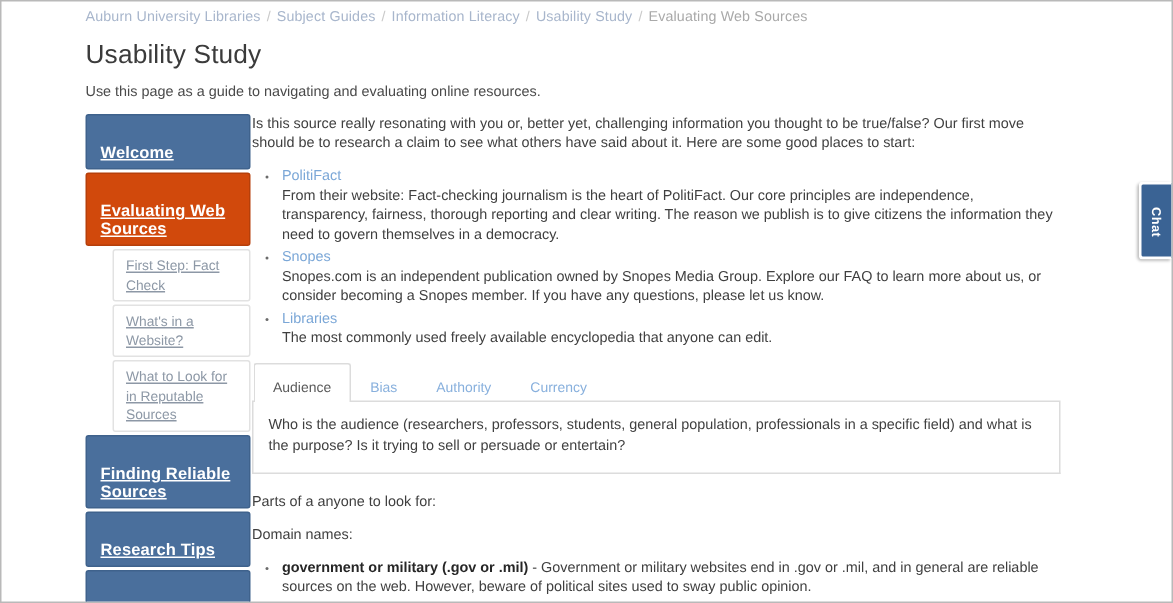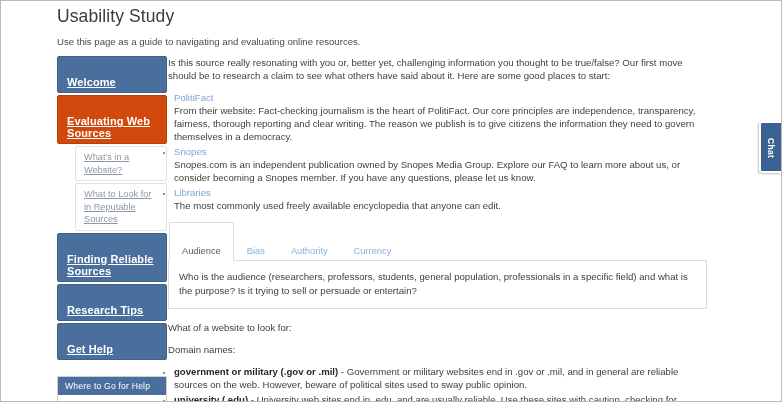--- a/index.html
+++ b/index.html
@@ -135,40 +135,40 @@
     overflow: hidden;
     background:
       radial-gradient(ellipse 95% 75% at 50% 30%, #2f6288 0%, #235071 45%, #17334b 100%);
   }
 
   
   .content { font-size: 9.6px; line-height: 13px; color: #3f3f3f; }
   .content p { margin: 0 0 9px 0; }
   .content ul {
     margin: 0 0 9px 0;
-    padding-left: 6px;
+    padding-left: 20px;
     list-style: disc;
   }
   .content li { margin: 0 0 2px 0; }
   .content li::marker { color: #6b6b6b; font-size: 8px; }
   .link { color: #7ba7d7; text-decoration: none; }
   .li-desc { color: #3f3f3f; }
   .bold { font-weight: bold; color: #262626; text-align: center; }
 
   
   .tabs-wrap { margin: 4px 0 12px 0; }
   .tabs {
     display: flex;
     align-items: flex-end;
     border-bottom: 1px solid #dcdcdc;
     padding-left: 1px;
   }
   .tab {
     font-size: 9.3px;
-    padding: 22px 12px 4px 12px;
+    padding: 9px 12px 4px 12px;
     color: #88b0dd;
     cursor: pointer;
     border: 1px solid transparent;
     border-bottom: none;
     line-height: 12px;
     position: relative;
     top: 1px;
     text-align: center;
   }
   .tab.active {
@@ -210,34 +210,40 @@
     margin-top: 20px;
     text-align: center;
     letter-spacing: .3px;
   }
 </style>
 </head>
 <body>
 
 <div id="page">
 
+  <nav class="breadcrumb">
+    <a class="bc-link" href="#">Auburn University Libraries</a><span class="sep">/</span><a class="bc-link" href="#">Subject Guides</a><span class="sep">/</span><a class="bc-link" href="#">Information Literacy</a><span class="sep">/</span><a class="bc-link" href="#">Usability Study</a><span class="sep">/</span><span class="current">Evaluating Web Sources</span>
+  </nav>
 
   <h1 class="page-title">Usability Study</h1>
   <p class="page-lede">Use this page as a guide to navigating and evaluating online resources.</p>
 
   <div class="columns">
 
     <aside class="col-left">
       <ul class="nav-list">
         <li>
           <a class="nav-item" href="#">Welcome</a>
         </li>
         <li>
           <a class="nav-item active" href="#">Evaluating Web Sources</a>
           <ul class="subnav">
+            <li>
+                <a class="subnav-item" href="#">First Step: Fact Check</a>
+              </li>
             <li>
                 <a class="subnav-item" href="#">What's in a Website?</a>
               </li>
             <li>
                 <a class="subnav-item" href="#">What to Look for in Reputable Sources</a>
               </li>
           </ul>
         </li>
         <li>
           <a class="nav-item" href="#">Finding Reliable Sources</a>
@@ -295,21 +301,21 @@
       <div class="tabs-wrap">
         <div class="tabs">
           <div class="tab active">Audience</div>
           <div class="tab">Bias</div>
           <div class="tab">Authority</div>
           <div class="tab">Currency</div>
         </div>
         <div class="tab-panel">Who is the audience (researchers, professors, students, general population, professionals in a specific field) and what is the purpose? Is it trying to sell or persuade or entertain?</div>
       </div>
 
-      <p>What of a website to look for:</p>
+      <p>Parts of a anyone to look for:</p>
       <p>Domain names:</p>
 
       <ul>
         <li>
           <span class="bold">government or military (.gov or .mil)</span><span class="li-desc"> - Government or military websites end in .gov or .mil, and in general are reliable sources on the web. However, beware of political sites used to sway public opinion.</span>
         </li>
         <li>
           <span class="bold">university (.edu)</span><span class="li-desc"> - University web sites end in .edu, and are usually reliable. Use these sites with caution, checking for credibility and authority.</span>
         </li>
 

